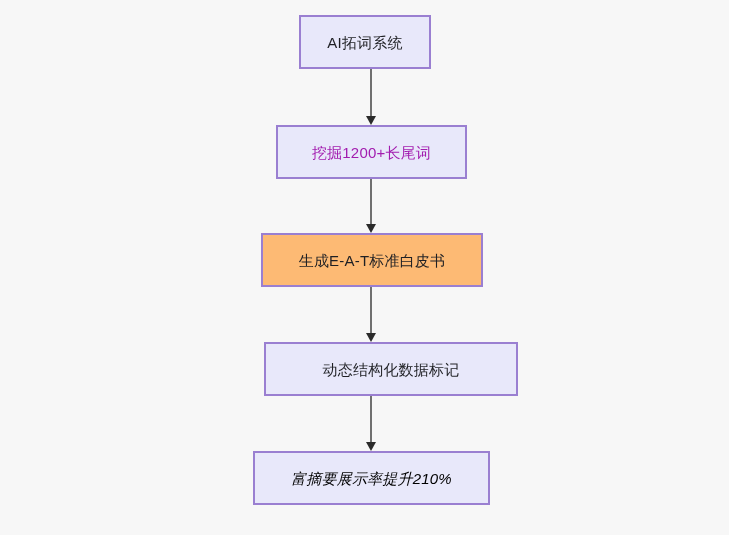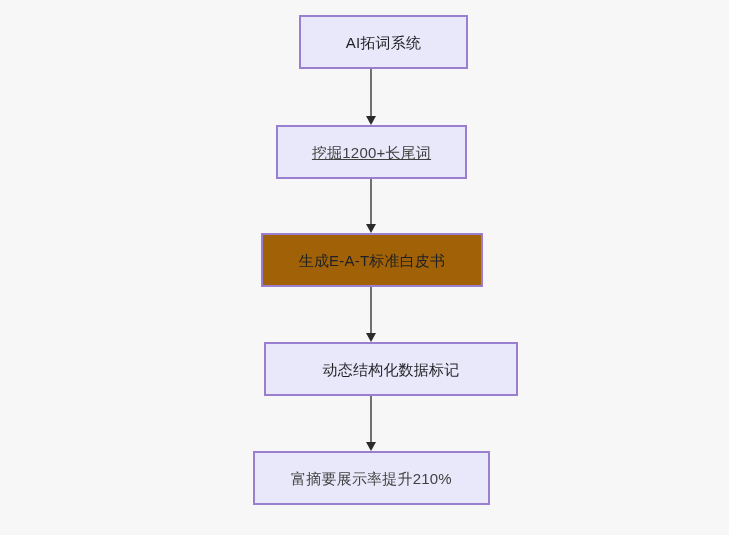--- a/index.html
+++ b/index.html
@@ -79,33 +79,33 @@
   <div class="connector" style="left: 371px; top: 287px; height: 55px;">
     <div class="connector-line" style="height: 47px; background: rgb(112, 112, 112);"></div>
     <div class="connector-head" style="top: 46px; border-top-color: rgb(43, 43, 43);"></div>
   </div>
 
   <div class="connector" style="left: 371px; top: 396px; height: 55px;">
     <div class="connector-line" style="height: 47px; background: rgb(112, 112, 112);"></div>
     <div class="connector-head" style="top: 46px; border-top-color: rgb(43, 43, 43);"></div>
   </div>
 
-  <div class="node" style="left: 299px; top: 15px; width: 169px; background: rgb(232, 232, 250); border-color: rgb(154, 127, 209);">
+  <div class="node" style="left: 299px; top: 15px; width: 132px; background: rgb(232, 232, 250); border-color: rgb(154, 127, 209);">
     <span class="node-label" style="color: rgb(31, 32, 36);">AI拓词系统</span>
   </div>
 
   <div class="node" style="left: 276px; top: 125px; width: 191px; background: rgb(232, 232, 250); border-color: rgb(154, 127, 209);">
-    <span class="node-label" style="color: #404040; text-decoration: underline;">挖掘1200+长尾词</span>
+    <span class="node-label" style="color: #a21caf;">挖掘1200+长尾词</span>
   </div>
 
-  <div class="node" style="left: 261px; top: 233px; width: 222px; background: #a16207; border-color: rgb(154, 127, 209);">
+  <div class="node" style="left: 261px; top: 233px; width: 222px; background: #fdba74; border-color: rgb(154, 127, 209);">
     <span class="node-label" style="color: rgb(31, 32, 36);">生成E-A-T标准白皮书</span>
   </div>
 
   <div class="node" style="left: 264px; top: 342px; width: 254px; background: rgb(232, 232, 250); border-color: rgb(154, 127, 209);">
     <span class="node-label" style="color: rgb(31, 32, 36);">动态结构化数据标记</span>
   </div>
 
   <div class="node" style="left: 253px; top: 451px; width: 237px; background: rgb(232, 232, 250); border-color: rgb(154, 127, 209);">
-    <span class="node-label" style="color: #404040;">富摘要展示率提升210%</span>
+    <span class="node-label" style="color: #000000; font-style: italic;">富摘要展示率提升210%</span>
   </div>
 
 </div>
 
 </body></html>

